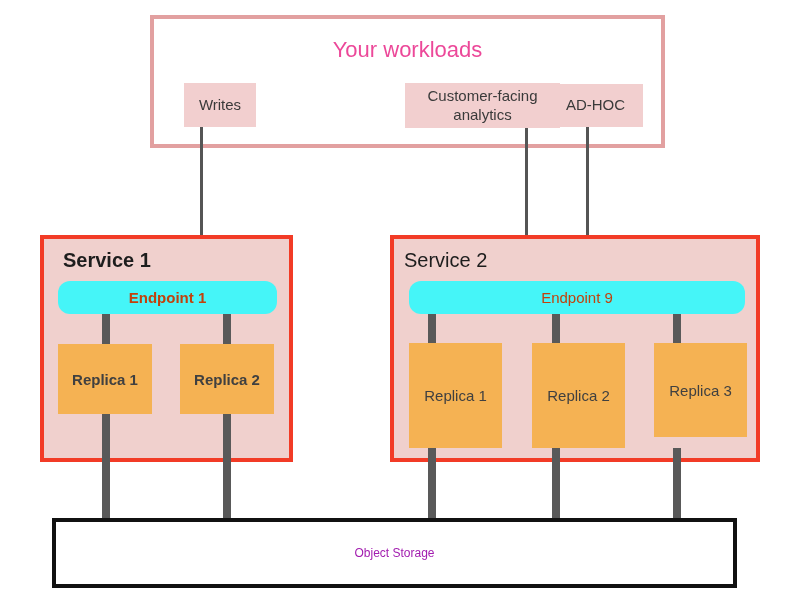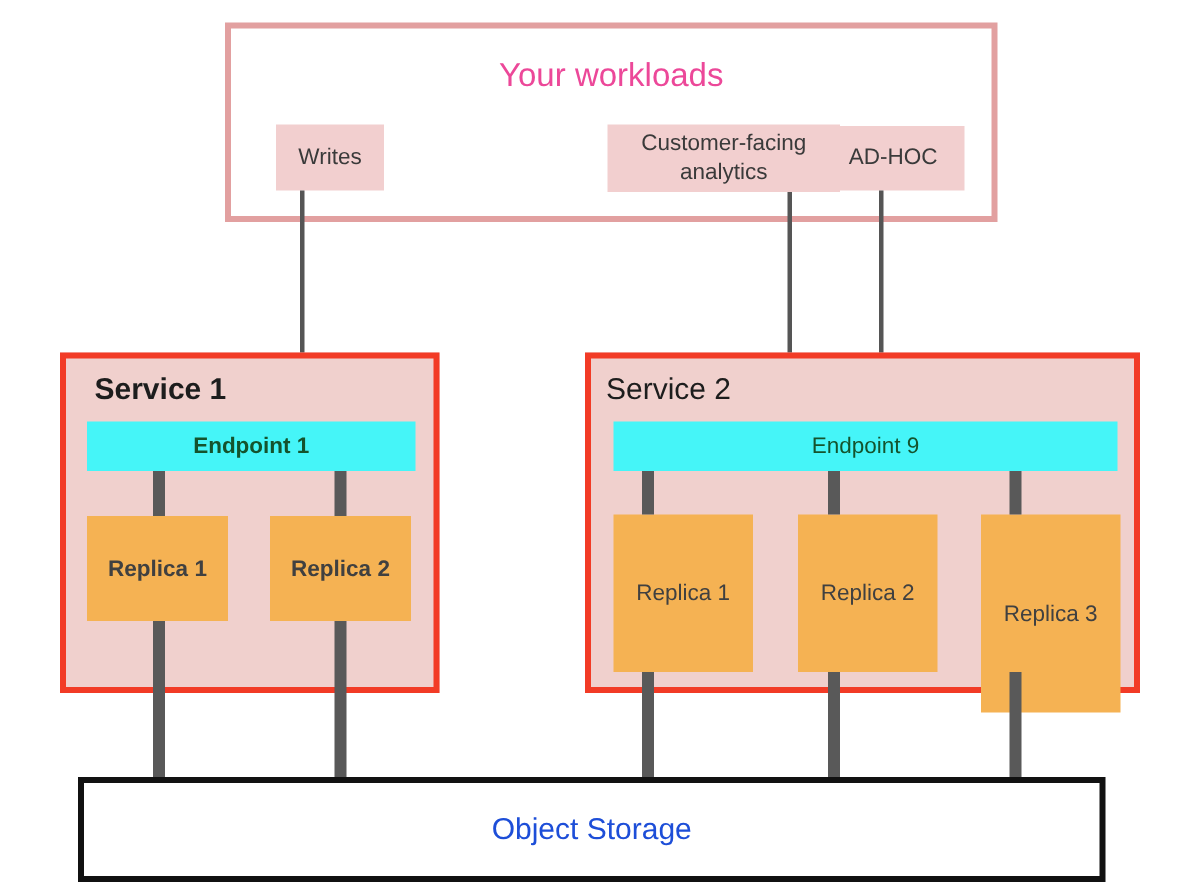--- a/index.html
+++ b/index.html
@@ -13,41 +13,41 @@
   .wl-title { width:100%; text-align:center; font-size:22px; color:#ec4899; }
   .wl-item {
     background:var(--workload-box-bg); color:#3a3a3a; font-size:15px;
     display:flex; align-items:center; justify-content:center;
     text-align:center; line-height:1.25;
   }
 
   .service-box { border:4px solid var(--service-border); background:var(--service-bg); }
   .svc-title { font-size:20px; color:#1d1d1d; }
   .endpoint {
-    background:var(--endpoint-bg); color:#14532d; font-size:15px;
-    display:flex; align-items:center; justify-content:center;
+    background:var(--endpoint-bg); color:#c2410c; font-size:15px;
+    display:flex; align-items:center; justify-content:center;border-radius:12px;
   }
   .replica {
     background:var(--replica-bg); color:#404040; font-size:15px;
     display:flex; align-items:center; justify-content:center;
   }
 
   .connector { background:var(--connector); width:8px; }
 
   .arrow-line { background:var(--arrow); width:3px; }
   .arrow-head {
     width:0; height:0;
     border-left:7px solid transparent; border-right:7px solid transparent;
     border-top:16px solid var(--arrow);
   }
 
   .storage-box {
     border:4px solid var(--storage-border); background:#ffffff;
     display:flex; align-items:center; justify-content:center;
-    font-size:20px; color:#1d4ed8;
+    font-size:12px; color:#a21caf;
   }
 </style>
 </head>
 <body>
 
 <div class="canvas">
 
   <div class="abs workloads-box" style="left:150px; top:15px; width:515px; height:133px;">
     <div class="abs wl-title" style="left:0; top:18px;">Your workloads</div>
     <div class="abs wl-item" style="left:30px; top:64px; width:72px; height:44px;">Writes</div>
@@ -69,21 +69,21 @@
     <div class="abs endpoint" style="left:14px; top:42px; width:219px; height:33px;">Endpoint 1</div>
     <div class="abs replica" style="left:14px; top:105px; width:94px; height:70px;">Replica 1</div>
     <div class="abs replica" style="left:136px; top:105px; width:94px; height:70px;">Replica 2</div>
   </div>
 
   <div class="abs service-box" style="left:390px; top:235px; width:370px; height:227px;">
     <div class="abs svc-title" style="left:10px; top:10px;">Service 2</div>
     <div class="abs endpoint" style="left:15px; top:42px; width:336px; height:33px;">Endpoint 9</div>
     <div class="abs replica" style="left:15px; top:104px; width:93px; height:105px;">Replica 1</div>
     <div class="abs replica" style="left:138px; top:104px; width:93px; height:105px;">Replica 2</div>
-    <div class="abs replica" style="left:260px; top:104px; width:93px; height:132px;">Replica 3</div>
+    <div class="abs replica" style="left:260px; top:104px; width:93px; height:94px;">Replica 3</div>
   </div>
 
   <div class="abs connector" style="left:102px; top:314px; height:30px;"></div>
   <div class="abs connector" style="left:223px; top:314px; height:30px;"></div>
 
   <div class="abs connector" style="left:428px; top:314px; height:29px;"></div>
   <div class="abs connector" style="left:552px; top:314px; height:29px;"></div>
   <div class="abs connector" style="left:673px; top:314px; height:29px;"></div>
 
   <div class="abs connector" style="left:102px; top:414px; height:106px;"></div>

